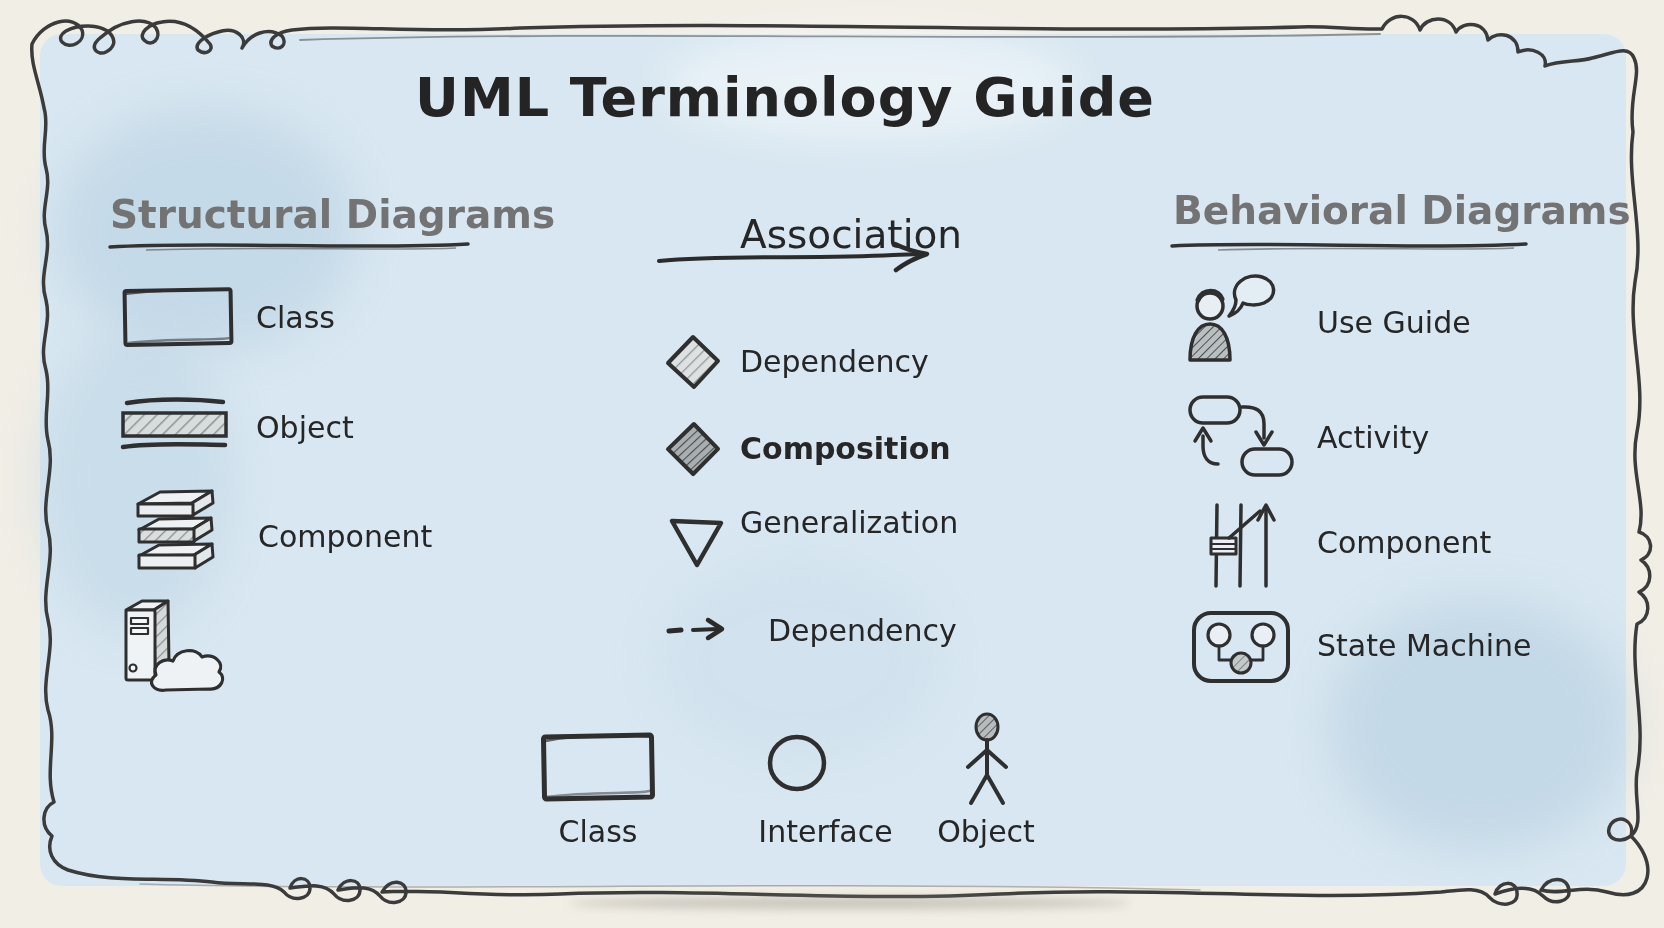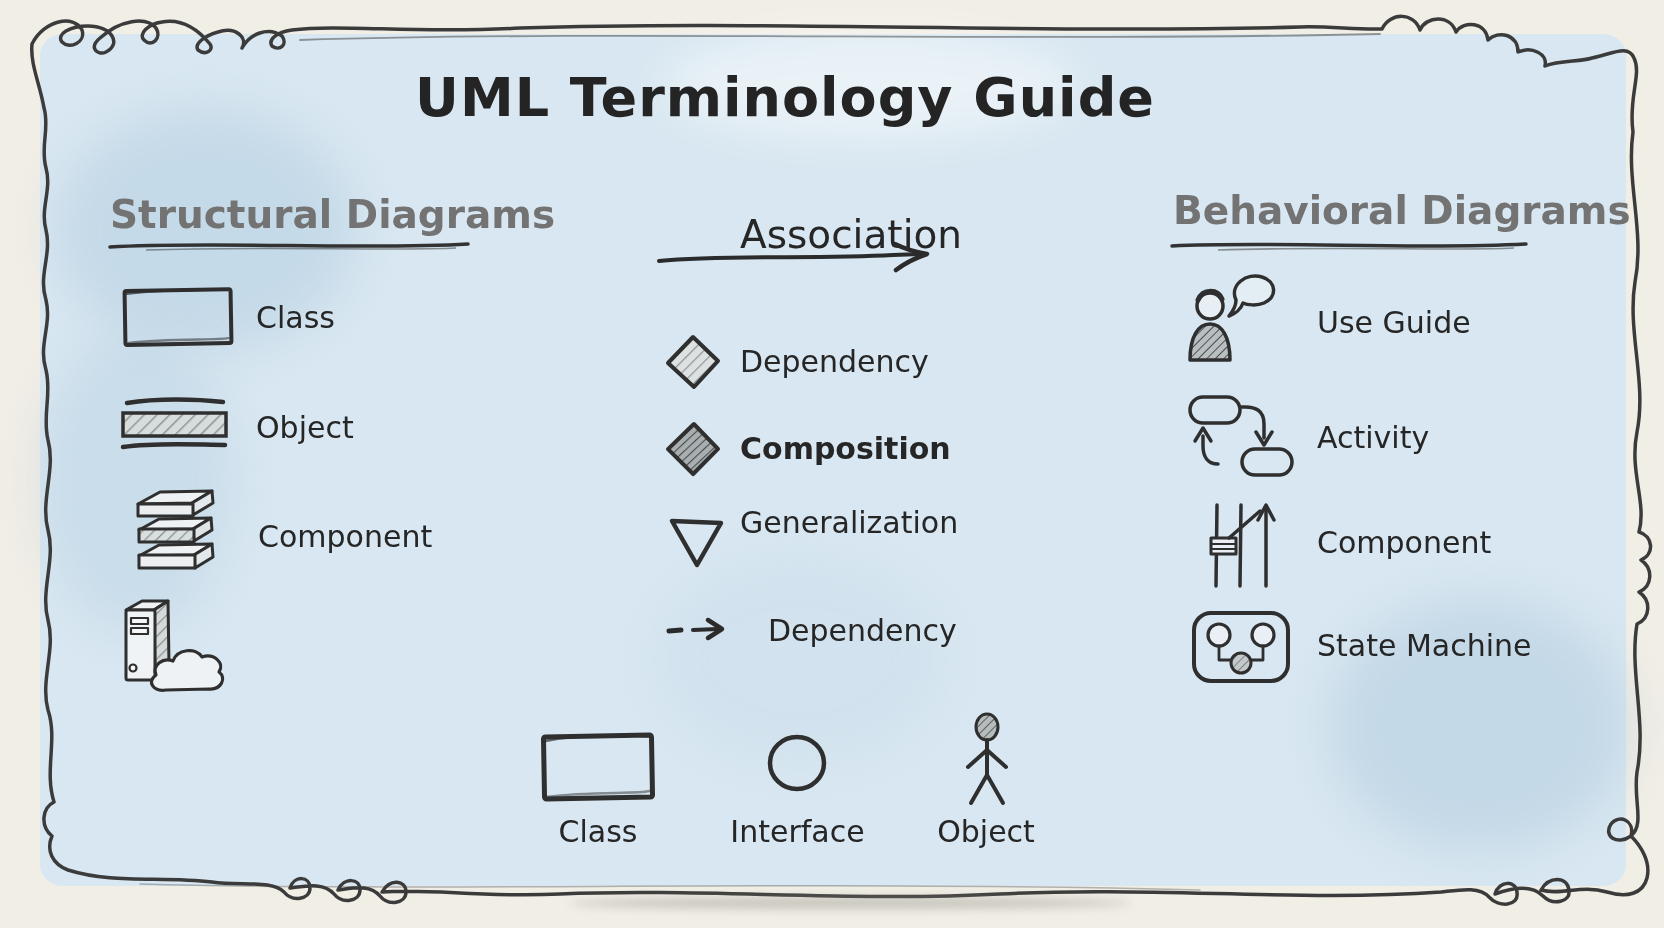--- a/index.html
+++ b/index.html
@@ -285,21 +285,21 @@
     </g>
   </svg>
   <div class="caption" style="left:538px;top:814px;width:120px;">Class</div>
 
   <svg class="icon" style="left:764px;top:731px;" width="66" height="68" viewBox="0 0 66 68">
     <g fill="none" stroke="#2f2f2f" stroke-linecap="round">
       <ellipse cx="33" cy="32" rx="27" ry="26" stroke-width="4.5"></ellipse>
       <path d="M52,13 C60,22 62,36 56,47" stroke-width="2.4" opacity="0.6"></path>
     </g>
   </svg>
-  <div class="caption" style="left:700px;top:814px;width:195px;">Interface</div>
+  <div class="caption" style="left:728px;top:814px;width:195px;">Interface</div>
 
   <svg class="icon" style="left:958px;top:712px;" width="58" height="102" viewBox="0 0 58 102">
     <defs>
       <pattern id="ph" width="6" height="6" patternUnits="userSpaceOnUse" patternTransform="rotate(45)">
         <rect width="6" height="6" fill="#b6bcbe"></rect>
         <line x1="0" y1="0" x2="0" y2="6" stroke="#4f5455" stroke-width="1.8"></line>
       </pattern>
     </defs>
     <g fill="none" stroke="#2f2f2f" stroke-width="4" stroke-linecap="round" stroke-linejoin="round">
       <ellipse cx="29" cy="15" rx="11" ry="13" fill="url(#ph)" stroke-width="3"></ellipse>

